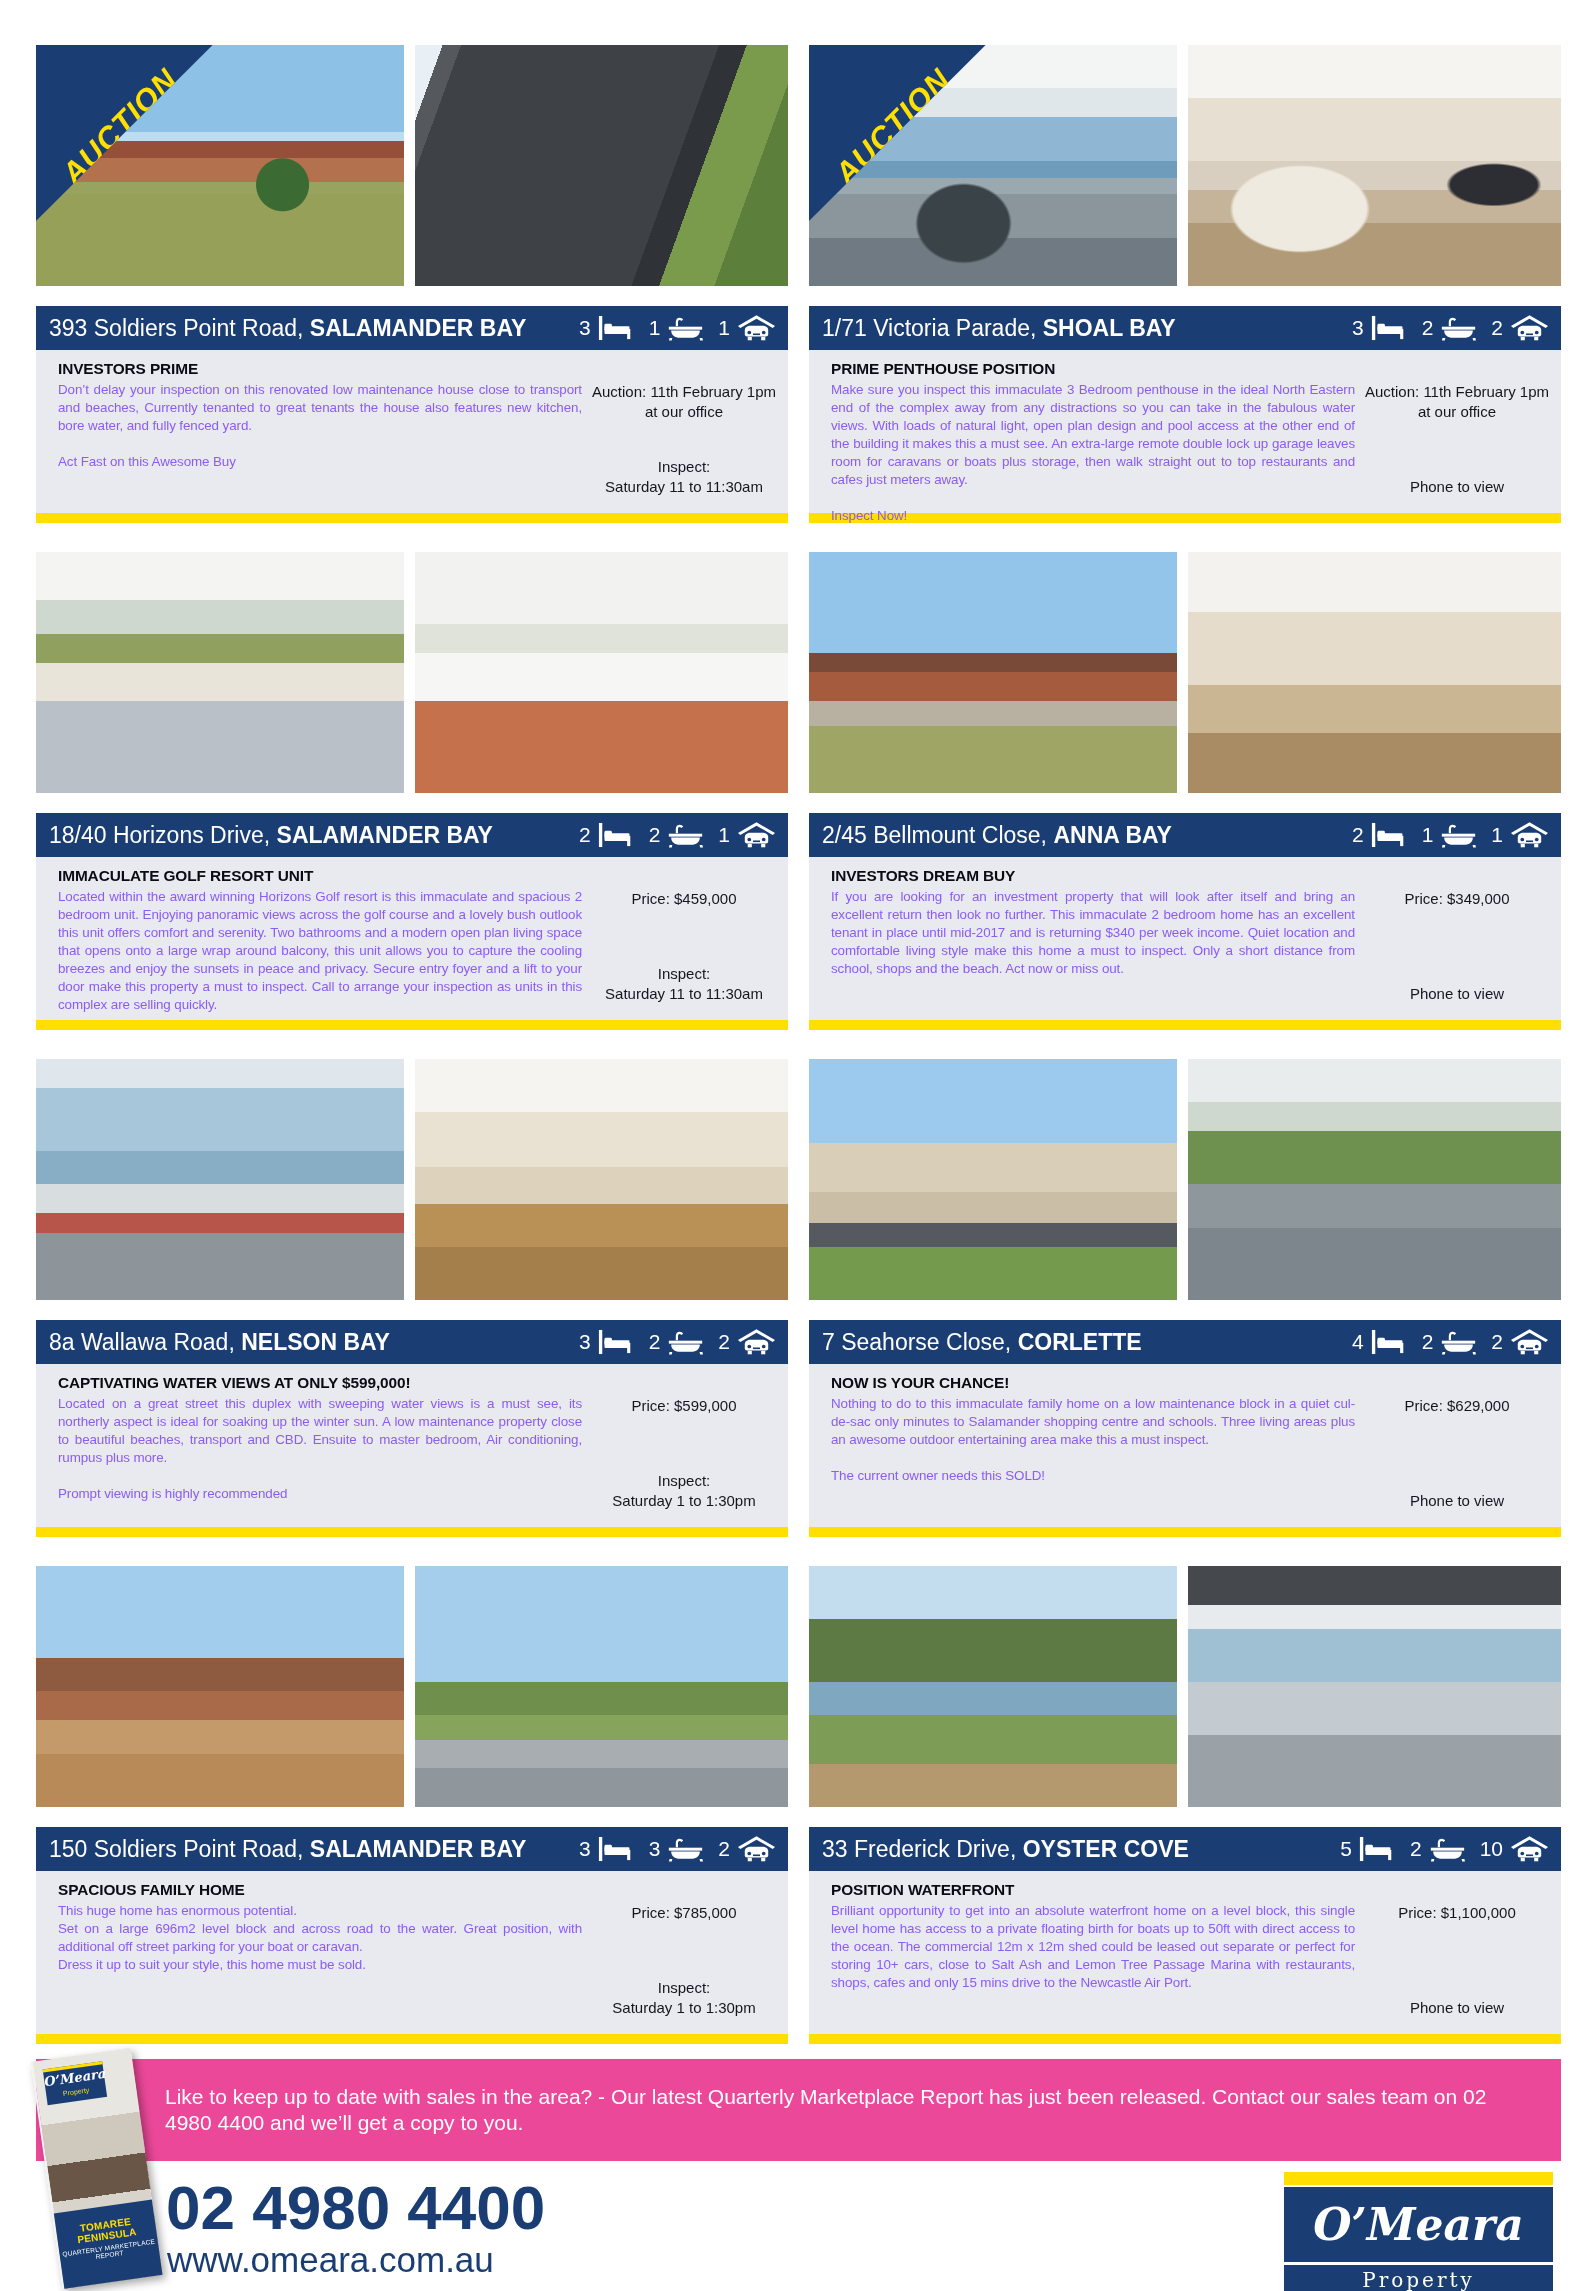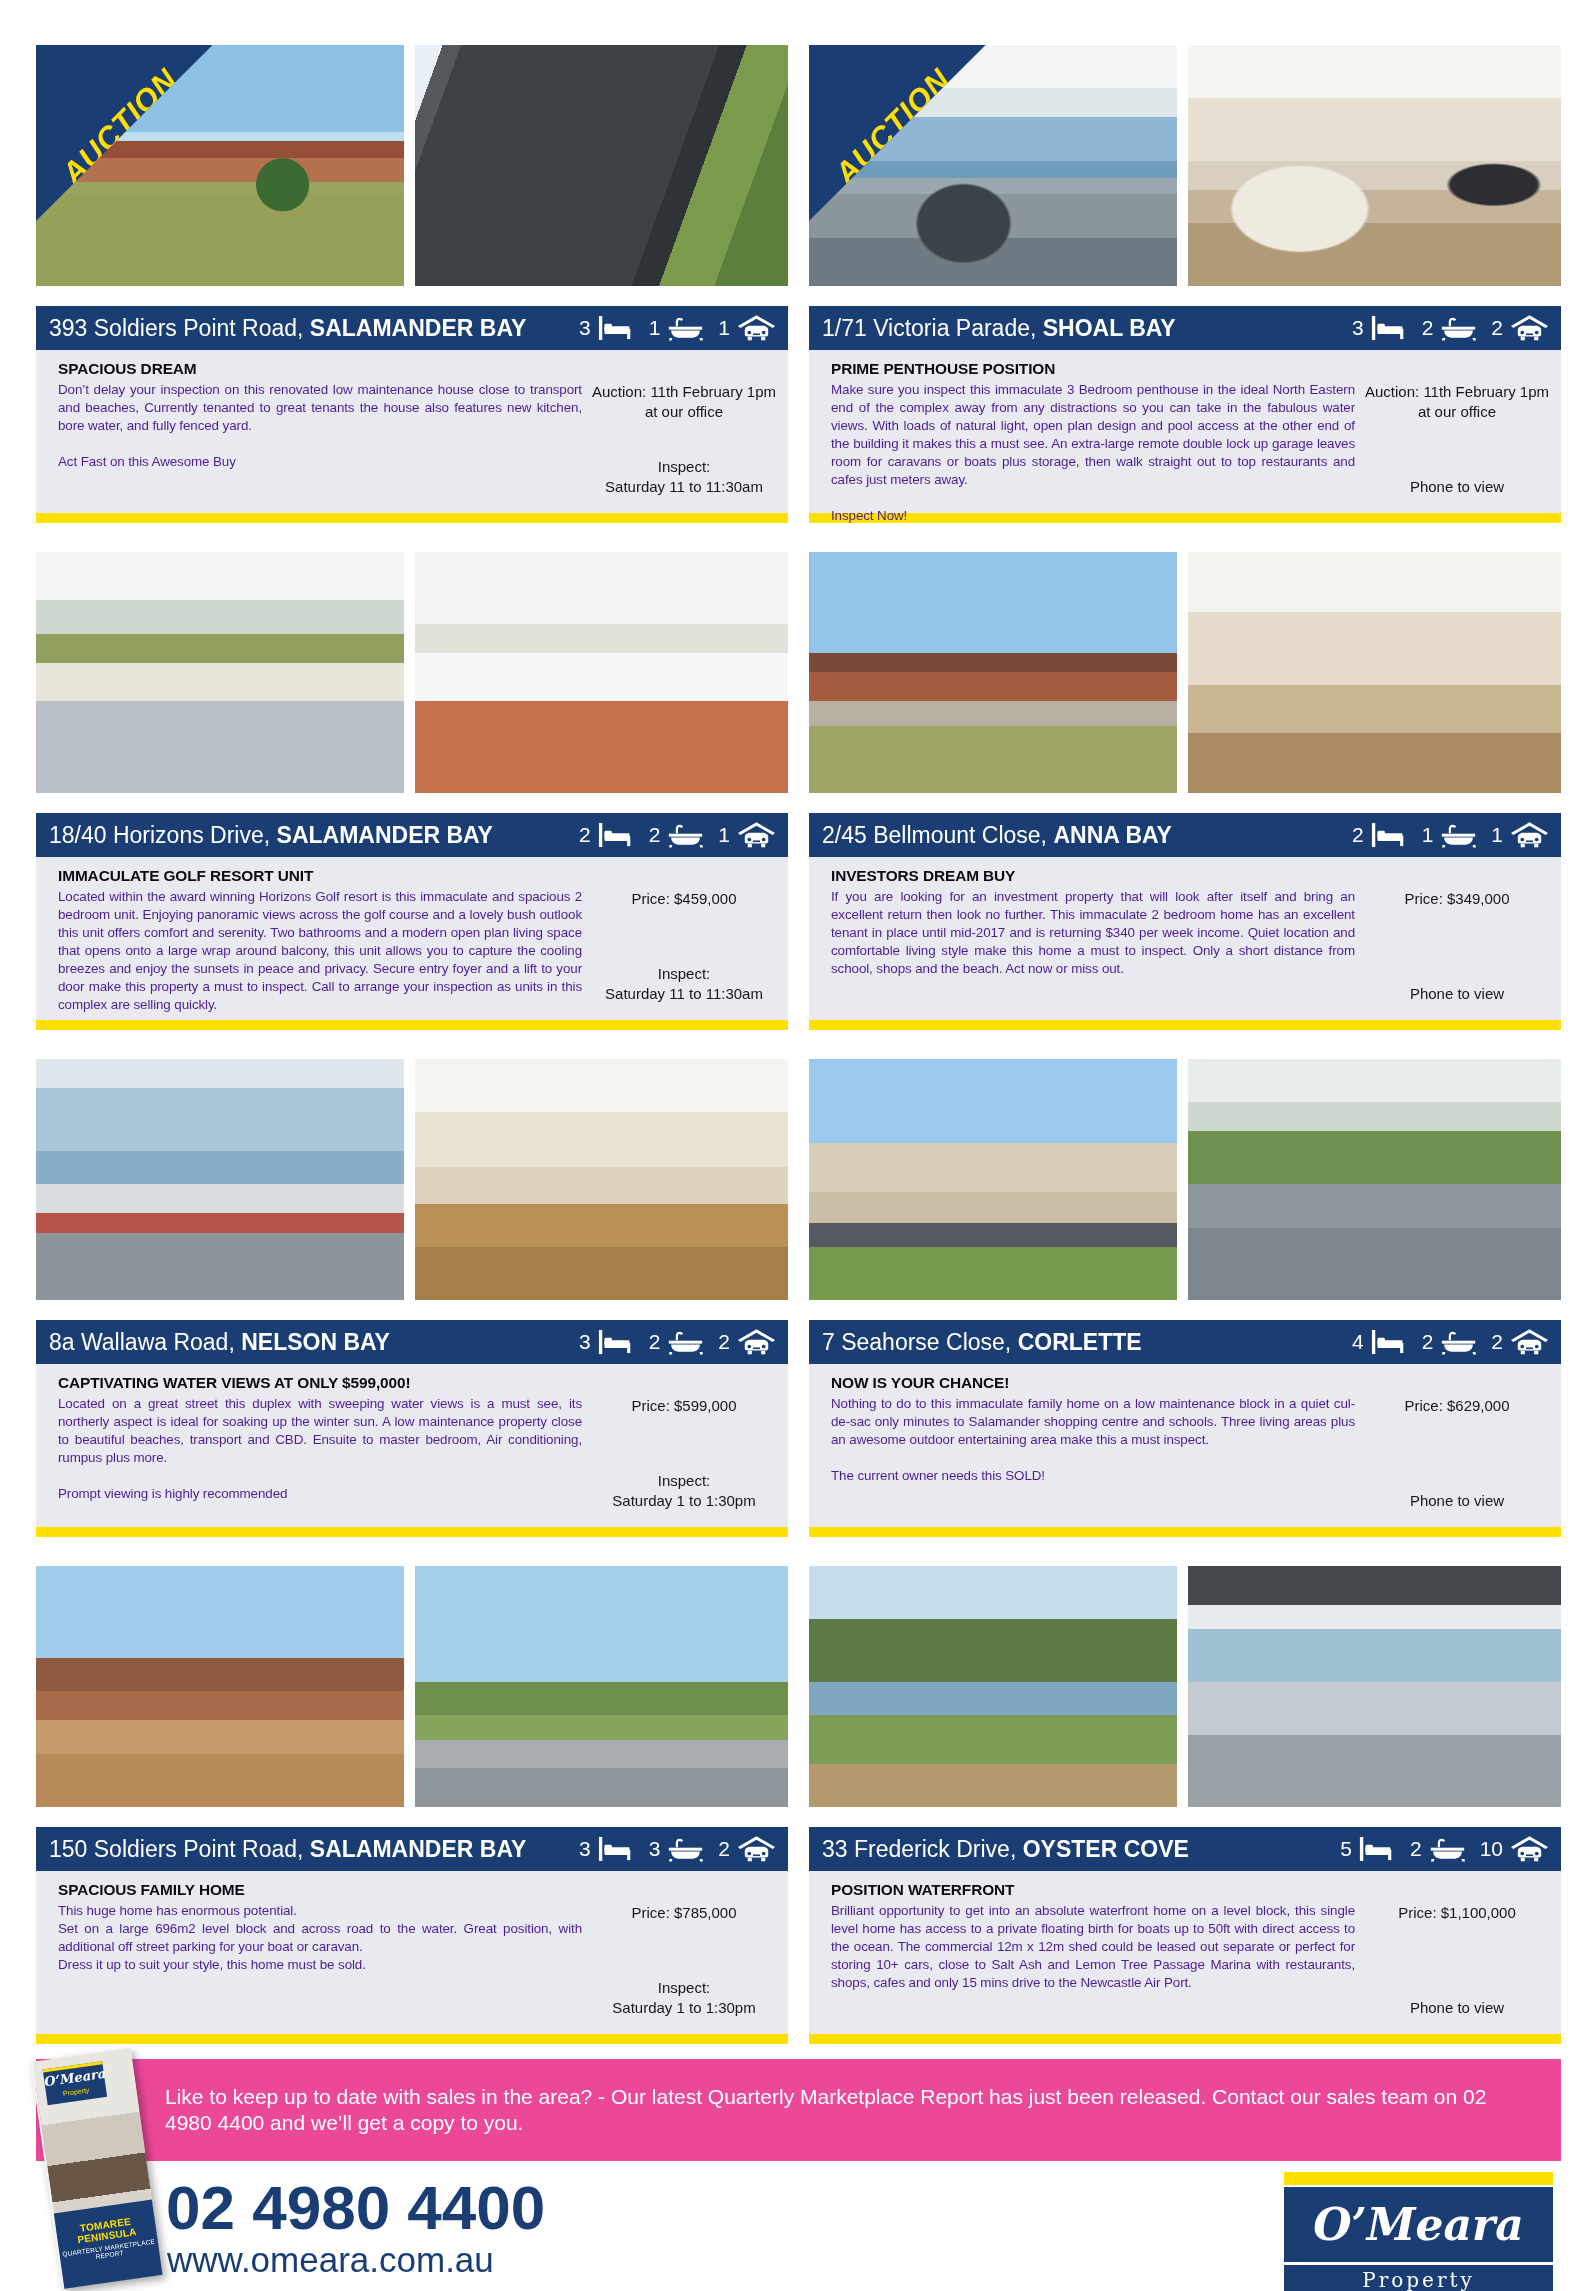--- a/index.html
+++ b/index.html
@@ -19,21 +19,21 @@
     justify-content:space-between;padding:0 12px 0 13px;box-sizing:border-box;}
   .addr{font-size:23px;white-space:nowrap;}
   .addr .suburb{font-weight:bold;}
   .stats{display:flex;align-items:center;}
   .stats .num{font-size:21px;margin:0 7px 0 14px;}
   .stats svg{display:block;}
   
   .cbody{height:163px;background:#e9eaef;display:flex;box-sizing:border-box;padding:8px 0 0 22px;}
   .text{width:524px;}
   .headline{margin:2px 0 3px;font-size:15.4px;font-weight:bold;color:#0b0b14;letter-spacing:-0.1px;}
-  .desc{font-size:13.4px;line-height:18px;color:#4c1d95;text-align:justify;white-space:pre-line;letter-spacing:-0.1px;}
+  .desc{font-size:13.4px;line-height:18px;color:#8b5cf6;text-align:justify;white-space:pre-line;letter-spacing:-0.1px;}
   .panel{flex:1;display:flex;flex-direction:column;justify-content:space-between;text-align:center;
     padding:24px 10px 16px 8px;font-size:15px;line-height:20px;color:#16161f;}
   .b{font-weight:normal;}
   .ybar{height:10px;background:#ffdf00;}
   
   .band{margin-top:15px;width:1525px;height:102px;background:#ec4899;display:flex;align-items:center;
     box-sizing:border-box;padding:0 24px 0 129px;}
   .band p{margin:0;color:#fff;font-size:21px;line-height:26px;}
   .phone{margin:16px 0 0 130px;color:#1a3e74;font-weight:bold;font-size:62px;line-height:62px;}
   .site{margin:2px 0 0 131px;color:#1a3e74;font-weight:normal;font-size:35px;line-height:38px;}
@@ -119,21 +119,21 @@
           <rect x="11" y="23" width="4.2" height="3.6"></rect>
           <rect x="24.8" y="23" width="4.2" height="3.6"></rect>
           <circle cx="12.6" cy="18.6" r="1.9" fill="#1a3e74"></circle>
           <circle cx="27.4" cy="18.6" r="1.9" fill="#1a3e74"></circle>
           <rect x="16.4" y="19.6" width="7.2" height="1.7" fill="#1a3e74"></rect>
         </svg>
       </div>
     </header>
     <div class="cbody">
       <div class="text">
-        <h3 class="headline">SPACIOUS DREAM</h3>
+        <h3 class="headline">INVESTORS PRIME</h3>
         <div class="desc">Don’t delay your inspection on this renovated low maintenance house close to transport and beaches, Currently tenanted to great tenants the house also features new kitchen, bore water, and fully fenced yard.
 
 Act Fast on this Awesome Buy</div>
       </div>
       <aside class="panel">
         <div class="panel-top">
           <div><span class="b">Auction:</span> <span>11th February 1pm</span></div>
           <div class="panel-sub">at our office</div>
         </div>
         <div class="panel-bottom">

